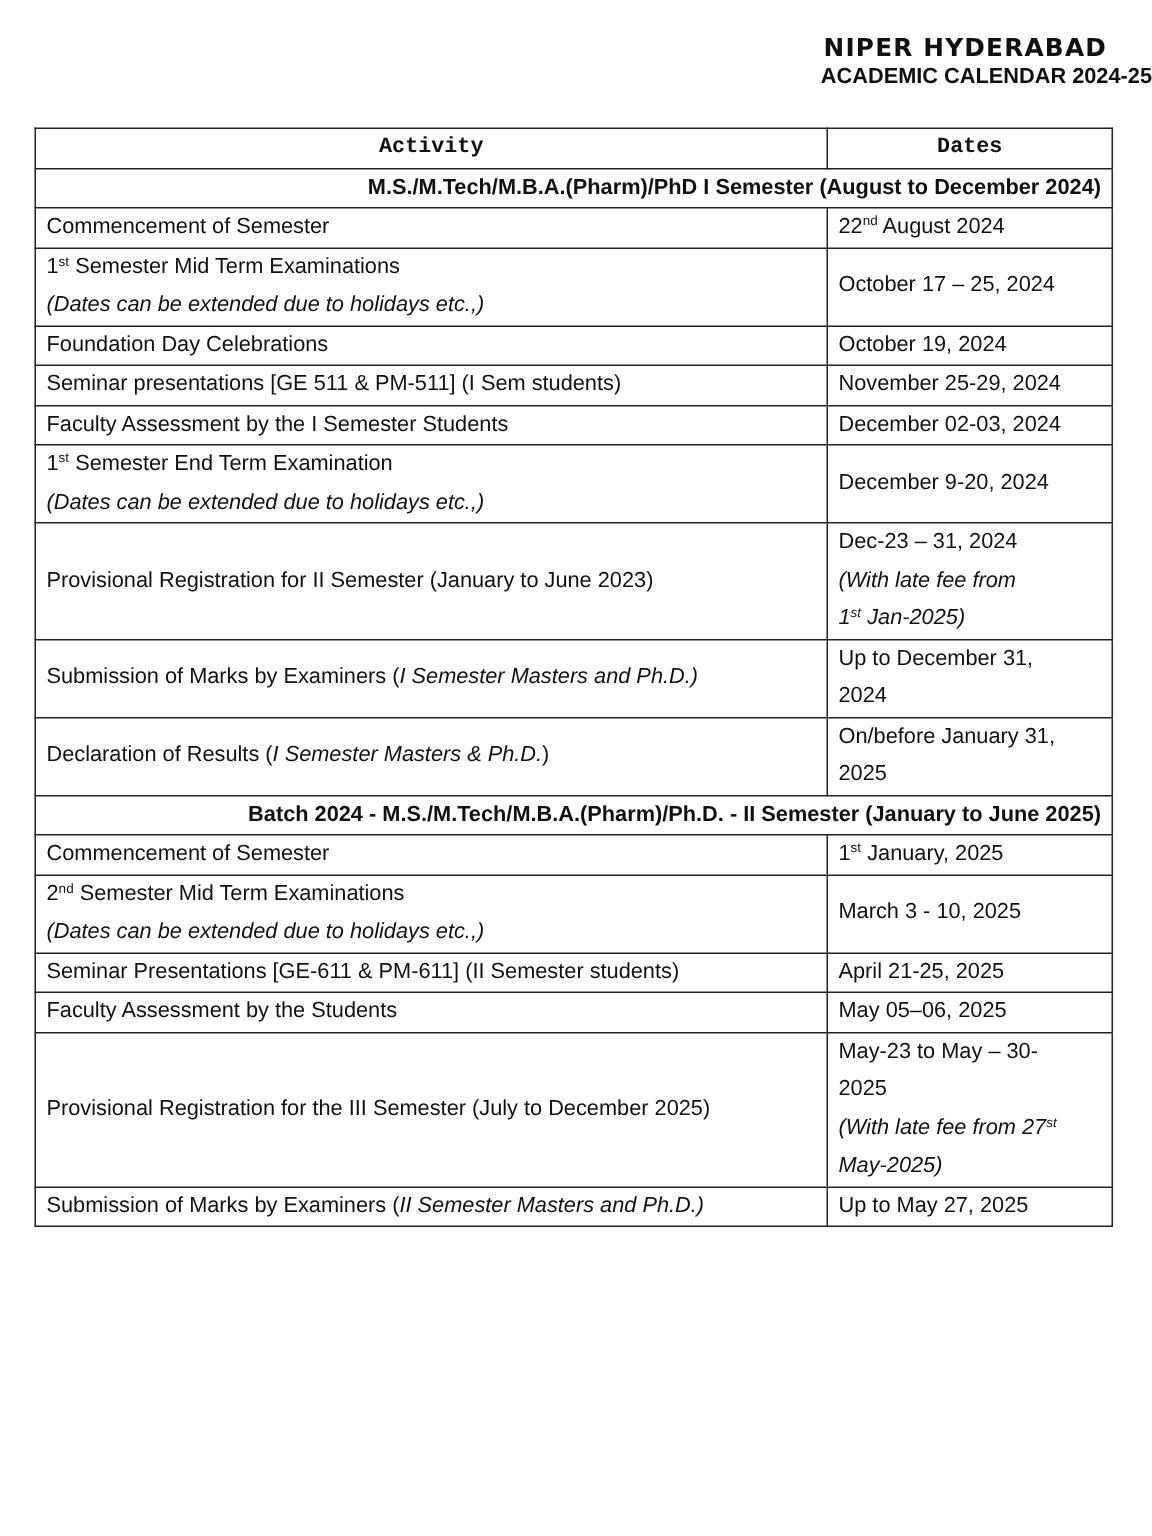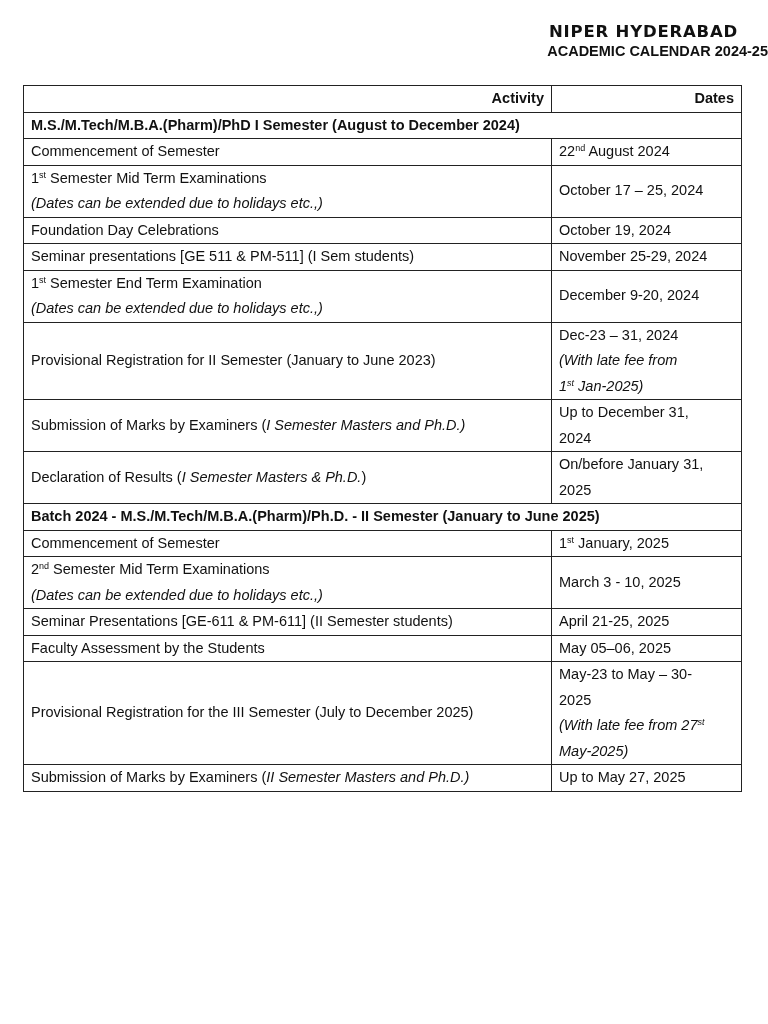--- a/index.html
+++ b/index.html
@@ -5,23 +5,23 @@
   html, body { margin: 0; padding: 0; background: #ffffff; }
   body { width: 768px; height: 1024px; position: relative; overflow: hidden;
          font-family: "Liberation Sans", sans-serif; color: #111; }
   .org { position: absolute; right: 30px; top: 22px; font-size: 16.5px; font-weight: bold;
          letter-spacing: 0.8px; font-family: "DejaVu Sans", sans-serif; }
   .title { position: absolute; left: 0; width: 768px; top: 43px; text-align: right;
            font-size: 14.5px; font-weight: bold; }
   table { position: absolute; left: 23px; top: 85px; width: 719px; border-collapse: collapse;
           font-size: 14.5px; }
   td, th { border: 1.3px solid #222; padding: 0 7px; vertical-align: middle; line-height: 25.5px; }
-  th { font-weight: bold; text-align: right; }
+  th { font-weight: bold; text-align: center; font-family: Liberation Mono, monospace; }
   td.date { width: 175px; }
-  tr.section td { font-weight: bold; text-align: left; }
+  tr.section td { font-weight: bold; text-align: right; }
   sup { font-size: 9px; line-height: 0; vertical-align: 5px; }
   .note { font-style: italic; }
   i { font-style: italic; }
 </style>
 </head>
 <body>
 
 <div class="org">NIPER HYDERABAD</div>
 <div class="title">ACADEMIC CALENDAR 2024-25</div>
 
@@ -51,20 +51,24 @@
     <tr>
       <td>Foundation Day Celebrations</td>
       <td class="date">October 19, 2024</td>
     </tr>
 
     <tr>
       <td>Seminar presentations [GE 511 &amp; PM-511] (I Sem students)</td>
       <td class="date">November 25-29, 2024</td>
     </tr>
 
+    <tr>
+      <td>Faculty Assessment by the I Semester Students</td>
+      <td class="date">December 02-03, 2024</td>
+    </tr>
 
     <tr>
       <td><span>1</span><sup>st</sup><span> Semester End Term Examination</span><br><span class="note">(Dates can be extended due to holidays etc.,)</span></td>
       <td class="date">December 9-20, 2024</td>
     </tr>
 
     <tr>
       <td>Provisional Registration for II Semester (January to June 2023)</td>
       <td class="date"><span>Dec-23 – 31, 2024</span><br><i>(With late fee from</i><br><i><span>1</span><sup>st</sup><span> Jan-2025)</span></i></td>
     </tr>

